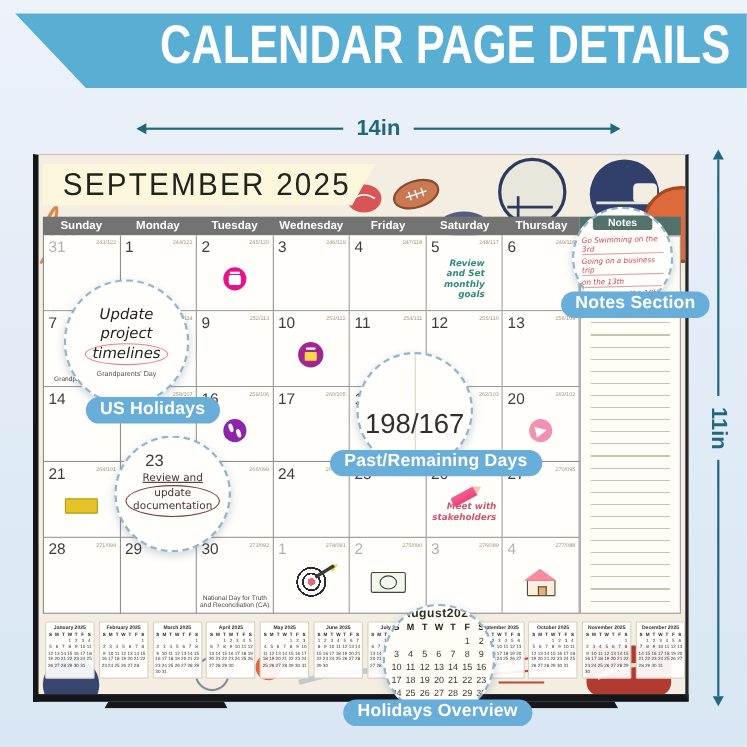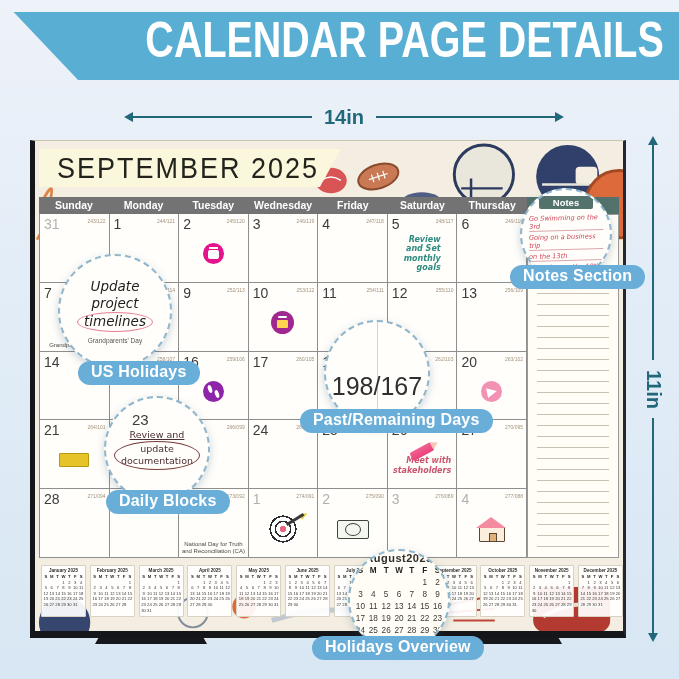--- a/index.html
+++ b/index.html
@@ -978,16 +978,15 @@
           <span>29</span>
           <span>30</span>
           <span>31</span>
         </div>
       </div>
     </div>
 
   <div class="pill" style="left:36px;top:361px;margin-left:42px;">US Holidays</div>
   <div class="pill" style="left:510px;top:265px;">Notes Section</div>
   <div class="pill" style="left:300px;top:409px;">Past/Remaining Days</div>
-  <div class="pill" style="left:106px;top:490px;">Daily Blocks</div>
   <div class="pill" style="left:312px;top:636px;">Holidays Overview</div>
 
 </div>
 
 </body></html>

